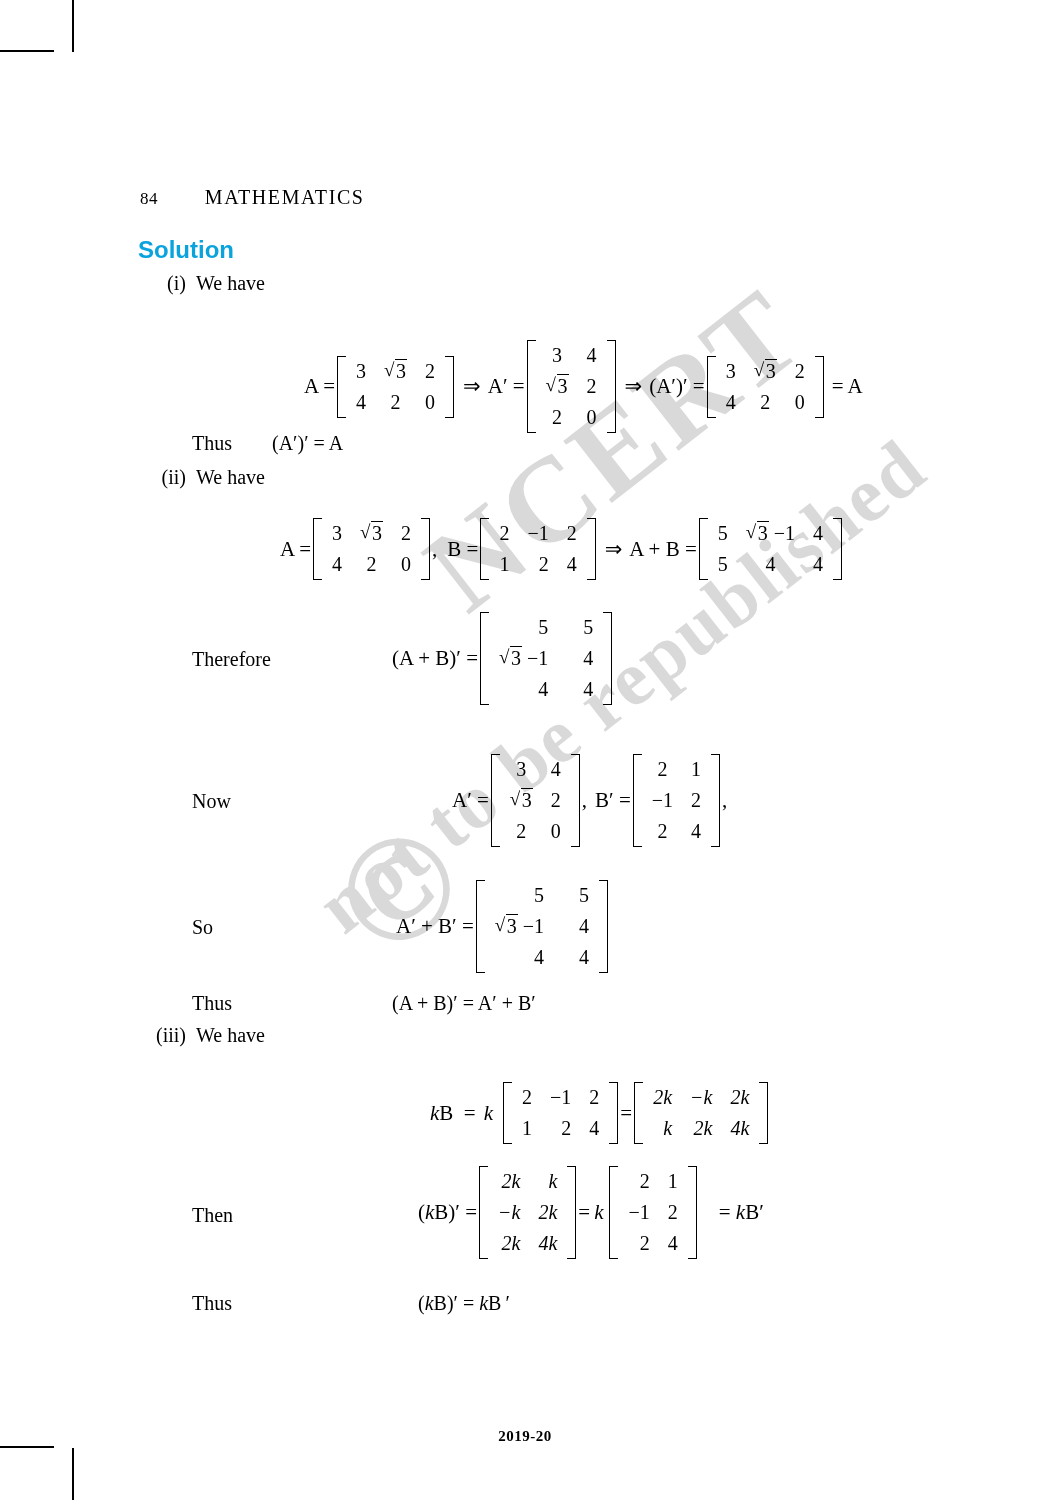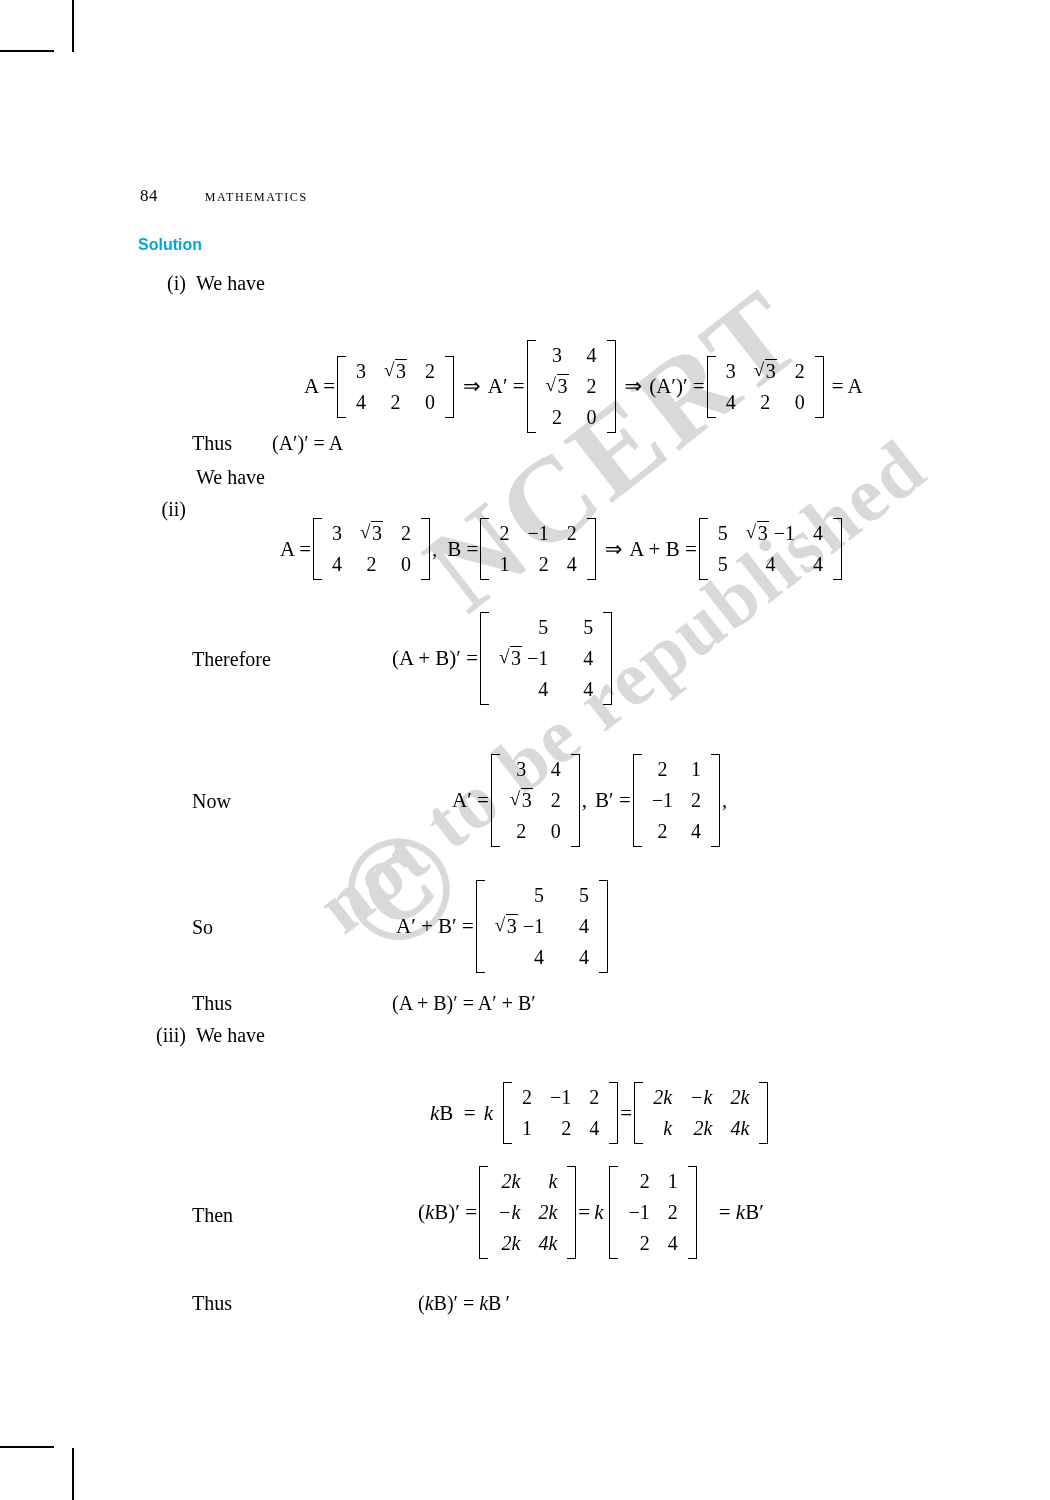--- a/index.html
+++ b/index.html
@@ -71,27 +71,27 @@
   }
 
   .header {
     position: absolute;
     left: 140px; top: 186px;
     font-family: "Liberation Serif", serif;
     font-size: 17px;
     letter-spacing: 0.5px;
   }
   .header .pageno { margin-right: 42px; text-align: right; }
-  .header .title { letter-spacing: 1.6px; font-size: 12px; }
+  .header .title { letter-spacing: 1.6px; font-size: 20px; }
 
   .solution-head {
     position: absolute;
     left: 138px; top: 236px;
     font-family: "Liberation Sans", sans-serif;
-    font-size: 16px;
+    font-size: 24px;
     font-weight: bold;
     color: #0aa3dd;
   }
 
   .label {
     position: absolute;
     font-family: "Liberation Serif", serif;
     font-size: 20px;
     white-space: nowrap;
   }
@@ -252,21 +252,21 @@
         </tr>
       </tbody>
         </table>
     </span>
     <span style="margin-left:6px;">= A</span>
   </div>
 
   <div class="label" style="left:192px; top:432px;">Thus</div>
   <div class="label" style="left:272px; top:432px;">(A′)′ = A</div>
 
-  <div class="roman" style="left:142px; top:466px; width:44px;margin-top:32px;">(ii)</div>
+  <div class="roman" style="left:142px; top:466px; width:44px;">(ii)</div>
   <div class="label" style="left:196px; top:466px;">We have</div>
 
   <div class="mathline" style="left:280px; top:518px;">
     <span>A =</span>
     <span class="matrix">
       <table>
         <tbody>
             <tr>
           <td>3</td>
           <td><span class="rad"><span>3</span></span></td>
@@ -492,14 +492,15 @@
         </tr>
       </tbody>
         </table>
     </span>
     <span style="margin-left:20px;">= <span class="italic">k</span>B′</span>
   </div>
 
   <div class="label" style="left:192px; top:1292px;">Thus</div>
   <div class="label" style="left:418px; top:1292px;text-align:center;">(<span class="italic">k</span>B)′ = <span class="italic">k</span>B ′</div>
 
+  <div class="footer">2019-20</div>
 
 </div>
 
 </body></html>

